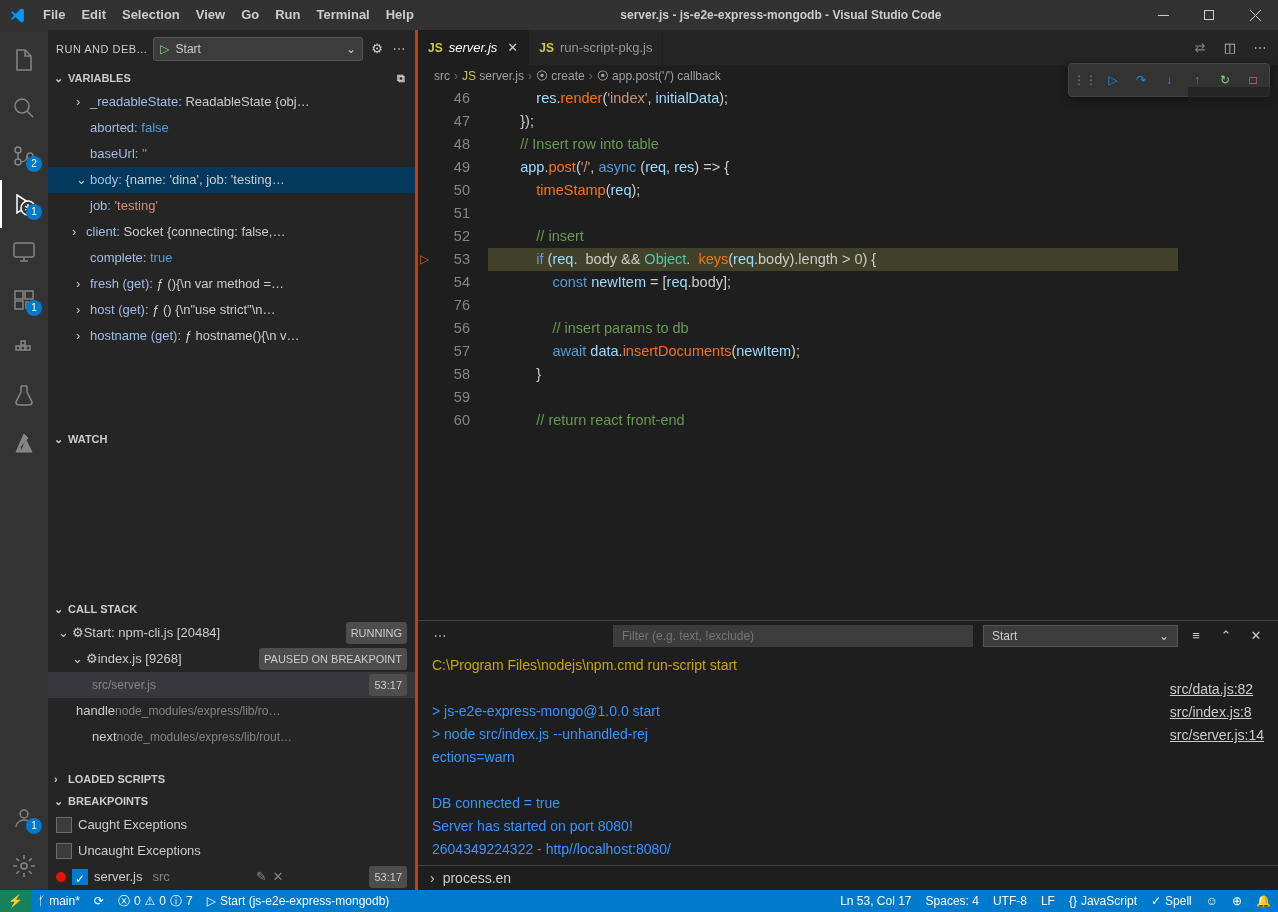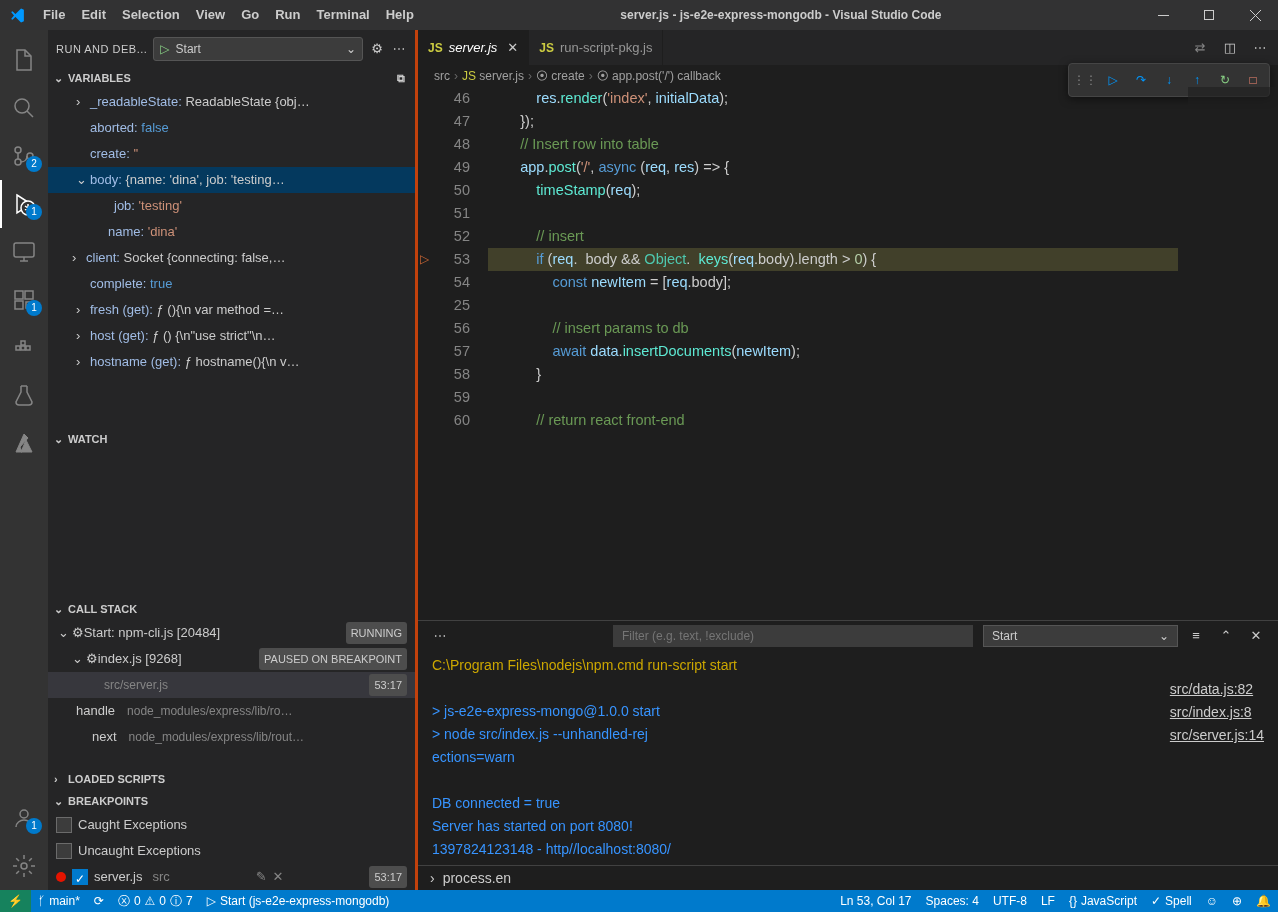--- a/index.html
+++ b/index.html
@@ -32,21 +32,21 @@
 .var-row { padding:2px 0 2px 12px; white-space:nowrap; line-height:22px; overflow:hidden; text-overflow:ellipsis; }
 .var-row.sel { background:#04395e; }
 .var-key { color:#a1bde6; }
 .var-str { color:#ce9178; }
 .var-bool { color:#569cd6; }
 .var-obj { color:#ccc; }
 .var-proto { color:#9d9d9d; }
 .cs-row { padding:2px 8px 2px 24px; display:flex; align-items:center; font-size:13px; line-height:22px; }
 .cs-row.sel { background:#37373d; }
 .cs-name { color:#ccc; }
-.cs-path { color:#858585; margin-left:12px; font-size:12px; overflow:hidden; text-overflow:ellipsis; white-space:nowrap; flex:1;}
+.cs-path { color:#858585; margin-left:0; font-size:12px; overflow:hidden; text-overflow:ellipsis; white-space:nowrap; flex:1;}
 .cs-line { background:#4d4d4d; color:#ccc; padding:0 5px; border-radius:3px; font-size:11px; margin-left:auto; }
 .cs-status { background:#4d4d4d; color:#ccc; padding:0 5px; border-radius:3px; font-size:11px; margin-left:auto; text-transform:uppercase;}
 .bp-row { padding:2px 8px; display:flex; align-items:center; gap:6px; line-height:22px; }
 .bp-dot { width:10px; height:10px; border-radius:50%; background:#e51400; }
 .editor-area { flex:1; display:flex; flex-direction:column; overflow:hidden; background:#1e1e1e; }
 .tabs { height:35px; background:#252526; display:flex; align-items:stretch; }
 .tab { display:flex; align-items:center; padding:0 10px; gap:6px; font-size:13px; border-right:1px solid #1e1e1e; position:relative; }
 .tab.active { background:#1e1e1e; }
 .tab-icon { color:#cbcb41; font-size:12px; font-weight:bold; }
 .tab-close { color:#ccc; margin-left:4px; }
@@ -55,21 +55,21 @@
 .breadcrumb .bc-sep { color:#666; }
 .debug-toolbar { position:absolute; right:8px; top:-2px; background:#333333; border:1px solid #454545; border-radius:4px; display:flex; gap:2px; padding:3px; box-shadow:0 2px 8px rgba(0,0,0,0.5); }
 .dbg-btn { width:26px; height:26px; display:flex; align-items:center; justify-content:center; }
 .editor { flex:1; display:flex; font-family:Consolas,monospace; font-size:14.5px; overflow:hidden; position:relative; line-height:23px; }
 .gutter { width:70px; text-align:right; padding-right:18px; color:#858585; position:relative; }
 .gutter .bp-indicator { position:absolute; left:2px; color:#cc6633; font-size:12px; }
 .code { flex:1; white-space:pre; overflow:hidden; padding-right:100px;}
 .ln { height:23px; }
 .hl { background:#41402a; }
 .kw { color:#569cd6; }
-.fn { color:#5eead4; }
+.fn { color:#f97316; }
 .str { color:#ce9178; }
 .var { color:#9cdcfe; }
 .cmt { color:#6a9955; }
 .num { color:#b5cea8; }
 .obj { color:#4ec9b0; }
 .minimap { position:absolute; right:0; top:0; width:90px; height:100%; background:#1e1e1e; opacity:0.6; overflow:hidden; font-size:2px; line-height:2.5px; color:#666; }
 .panel { height:270px; background:#1e1e1e; border-top:1px solid #414141; display:flex; flex-direction:column; }
 .panel-header { height:33px; display:flex; align-items:center; padding:0 14px; gap:10px; }
 .panel-filter { flex:0 0 360px; margin-left:auto; }
 .panel-filter input { width:100%; background:#3c3c3c; border:1px solid #3c3c3c; color:#ccc; padding:3px 8px; font-size:12px; }
@@ -233,24 +233,23 @@
         <div class="section-header">
           <span class="chev">⌄</span>
             <span>VARIABLES</span>
           <span class="sh-icons">
               <span class="icn">⧉</span>
             </span>
         </div>
         <div class="var-body" id="var-body">
             <div class="var-row" style="padding-left: 28px;"><span class="chev">›</span><span class="var-key">_readableState:</span> <span class="var-obj">ReadableState {obj…</span></div>
             <div class="var-row" style="padding-left: 28px;"><span class="chev">&nbsp;</span><span class="var-key">aborted:</span> <span class="var-bool">false</span></div>
-            <div class="var-row" style="padding-left: 28px;"><span class="chev">&nbsp;</span><span class="var-key">create:</span> <span class="var-str">''</span></div>
+            <div class="var-row" style="padding-left: 28px;"><span class="chev">&nbsp;</span><span class="var-key">baseUrl:</span> <span class="var-str">''</span></div>
             <div class="var-row sel" style="padding-left: 28px;"><span class="chev">⌄</span><span class="var-key">body:</span> <span class="var-obj">{name: 'dina', job: 'testing…</span></div>
-            <div class="var-row" style="padding-left: 52px;"><span class="chev">&nbsp;</span><span class="var-key">job:</span> <span class="var-str">'testing'</span></div>
-            <div class="var-row" style="padding-left: 46px;"><span class="chev">&nbsp;</span><span class="var-key">name:</span> <span class="var-str">'dina'</span></div>
+            <div class="var-row" style="padding-left: 28px;"><span class="chev">&nbsp;</span><span class="var-key">job:</span> <span class="var-str">'testing'</span></div>
             <div class="var-row" style="padding-left: 24px;"><span class="chev">›</span><span class="var-key">client:</span> <span class="var-obj">Socket {connecting: false,…</span></div>
             <div class="var-row" style="padding-left: 28px;"><span class="chev">&nbsp;</span><span class="var-key">complete:</span> <span class="var-bool">true</span></div>
             <div class="var-row" style="padding-left: 28px;"><span class="chev">›</span><span class="var-key">fresh (get):</span> <span class="var-obj">ƒ (){\n  var method =…</span></div>
             <div class="var-row" style="padding-left: 28px;"><span class="chev">›</span><span class="var-key">host (get):</span> <span class="var-obj">ƒ () {\n"use strict"\n…</span></div>
             <div class="var-row" style="padding-left: 28px;"><span class="chev">›</span><span class="var-key">hostname (get):</span> <span class="var-obj">ƒ hostname(){\n  v…</span></div>
           </div>
       </div>
 
       <div class="section" style="height:170px">
         <div class="section-header">
@@ -356,21 +355,21 @@
         <div class="gutter" id="gutter">
             <div class="ln">46</div>
             <div class="ln">47</div>
             <div class="ln">48</div>
             <div class="ln">49</div>
             <div class="ln">50</div>
             <div class="ln">51</div>
             <div class="ln">52</div>
             <div class="ln"><span class="bp-indicator">▷</span>53</div>
             <div class="ln">54</div>
-            <div class="ln">25</div>
+            <div class="ln">76</div>
             <div class="ln">56</div>
             <div class="ln">57</div>
             <div class="ln">58</div>
             <div class="ln">59</div>
             <div class="ln">60</div>
           </div>
         <div class="code" id="code"><div class="ln">            <span class="var">res</span>.<span class="fn">render</span>(<span class="str">'index'</span>, <span class="var">initialData</span>);</div><div class="ln">        });</div><div class="ln">        <span class="cmt">// Insert row into table</span></div><div class="ln">        <span class="var">app</span>.<span class="fn">post</span>(<span class="str">'/'</span>, <span class="kw">async</span> (<span class="var">req</span>, <span class="var">res</span>) =&gt; {</div><div class="ln">            <span class="fn">timeStamp</span>(<span class="var">req</span>);</div><div class="ln"></div><div class="ln">            <span class="cmt">// insert</span></div><div class="ln hl">            <span class="kw">if</span> (<span class="var">req</span>.  body &amp;&amp; <span class="obj">Object</span>.  <span class="fn">keys</span>(<span class="var">req</span>.body).length &gt; <span class="num">0</span>) {</div><div class="ln">                <span class="kw">const</span> <span class="var">newItem</span> = [<span class="var">req</span>.body];</div><div class="ln"></div><div class="ln">                <span class="cmt">// insert params to db</span></div><div class="ln">                <span class="kw">await</span> <span class="var">data</span>.<span class="fn">insertDocuments</span>(<span class="var">newItem</span>);</div><div class="ln">            }</div><div class="ln"></div><div class="ln">            <span class="cmt">// return react front-end</span></div></div>
         <div class="minimap"></div>
       </div>
 
@@ -391,21 +390,21 @@
         <div class="panel-body" id="panel-body">
             <div class="out-y">C:\Program Files\nodejs\npm.cmd run-script start</div>
 
         <div>&nbsp;</div>
             <div class="out-b">&gt; js-e2e-express-mongo@1.0.0 start</div>
             <div class="out-b">&gt; node src/index.js --unhandled-rej</div>
             <div class="out-b">ections=warn</div>
             <div class="out-b">&nbsp;</div>
             <div class="out-b">DB connected = true</div>
             <div class="out-b">Server has started on port 8080!</div>
-            <div class="out-b">1397824123148 - http//localhost:8080/</div>
+            <div class="out-b">2604349224322 - http//localhost:8080/</div>
             <div class="out-links" id="out-links">
               <div>src/data.js:82</div>
               <div>src/index.js:8</div>
               <div>src/server.js:14</div>
             </div>
           </div>
         <div class="repl">
           <span>›</span>
           <span>process.en</span>
         </div>

